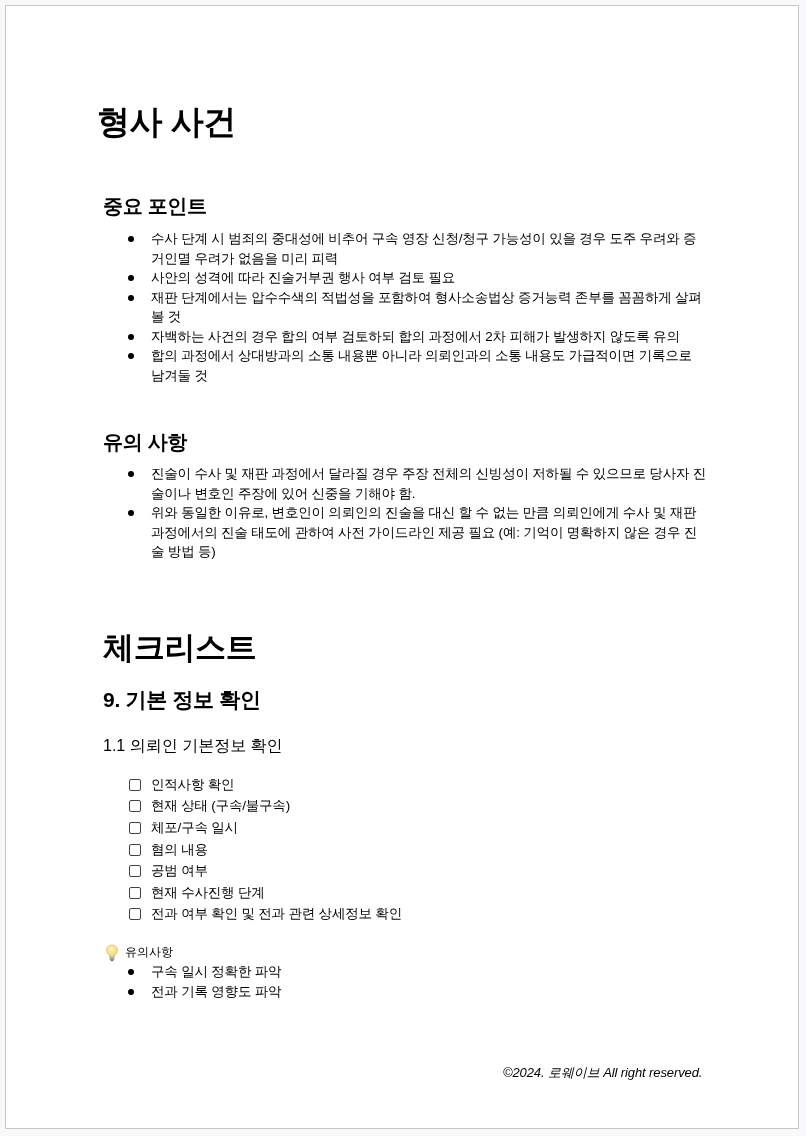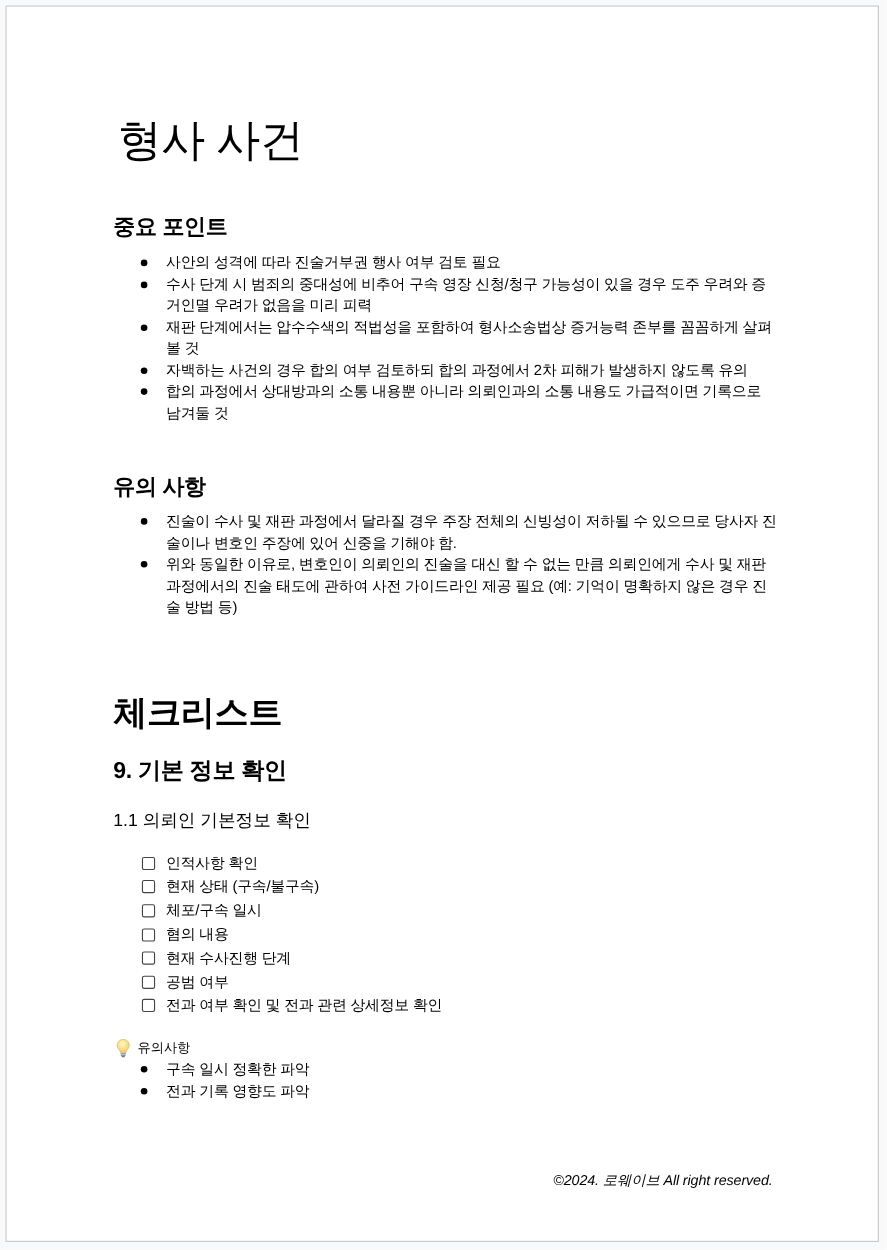--- a/index.html
+++ b/index.html
@@ -19,22 +19,22 @@
       left: 5px;
       top: 5px;
       width: 794px;
       height: 1124px;
       background: #fff;
       border: 1px solid #c7c7c7;
       box-sizing: border-box;
     }
     .abs { position: absolute; margin: 0; }
     .title {
-      left: 107px; top: 100px;
-      font-size: 40px; font-weight: normal; letter-spacing: -0.5px;
+      left: 97px; top: 100px;
+      font-size: 33px; font-weight: bold; letter-spacing: -0.5px;
     }
     .h2 {
       font-size: 20px; font-weight: bold; letter-spacing: -0.3px;
     }
     .h1b {
       font-size: 31px; font-weight: bold; letter-spacing: -0.3px;
     }
     .h3 {
       font-size: 16px; font-weight: normal;
     }
@@ -101,22 +101,22 @@
 </head>
 <body>
 
 <div class="page"></div>
 
 <h1 class="abs title">형사 사건</h1>
 
 <h2 class="abs h2" style="left:103px; top:193px;">중요 포인트</h2>
 
 <ul class="abs bullets" style="left:128px; top:229px;">
+  <li><span class="dot"></span><span>수사 단계 시 범죄의 중대성에 비추어 구속 영장 신청/청구 가능성이 있을 경우 도주 우려와 증거인멸 우려가 없음을 미리 피력</span></li>
   <li><span class="dot"></span><span>사안의 성격에 따라 진술거부권 행사 여부 검토 필요</span></li>
-  <li><span class="dot"></span><span>수사 단계 시 범죄의 중대성에 비추어 구속 영장 신청/청구 가능성이 있을 경우 도주 우려와 증거인멸 우려가 없음을 미리 피력</span></li>
   <li><span class="dot"></span><span>재판 단계에서는 압수수색의 적법성을 포함하여 형사소송법상 증거능력 존부를 꼼꼼하게 살펴볼 것</span></li>
   <li><span class="dot"></span><span>자백하는 사건의 경우 합의 여부 검토하되 합의 과정에서 2차 피해가 발생하지 않도록 유의</span></li>
   <li><span class="dot"></span><span>합의 과정에서 상대방과의 소통 내용뿐 아니라 의뢰인과의 소통 내용도 가급적이면 기록으로 남겨둘 것</span></li>
 </ul>
 
 <h2 class="abs h2" style="left:103px; top:429px;">유의 사항</h2>
 
 <ul class="abs bullets" style="left:128px; top:464px;">
   <li><span class="dot"></span><span>진술이 수사 및 재판 과정에서 달라질 경우 주장 전체의 신빙성이 저하될 수 있으므로 당사자 진술이나 변호인 주장에 있어 신중을 기해야 함.</span></li>
   <li><span class="dot"></span><span>위와 동일한 이유로, 변호인이 의뢰인의 진술을 대신 할 수 없는 만큼 의뢰인에게 수사 및 재판 과정에서의 진술 태도에 관하여 사전 가이드라인 제공 필요 (예: 기억이 명확하지 않은 경우 진술 방법 등)</span></li>
@@ -140,25 +140,25 @@
   <li>
       <span class="cbox"></span>
       <span>체포/구속 일시</span>
     </li>
   <li>
       <span class="cbox"></span>
       <span>혐의 내용</span>
     </li>
   <li>
       <span class="cbox"></span>
-      <span>현재 수사진행 단계</span>
+      <span>공범 여부</span>
     </li>
   <li>
       <span class="cbox"></span>
-      <span>공범 여부</span>
+      <span>현재 수사진행 단계</span>
     </li>
   <li>
       <span class="cbox"></span>
       <span>전과 여부 확인 및 전과 관련 상세정보 확인</span>
     </li>
 </ul>
 
 <div class="abs note-head" style="left:105px; top:944px;">
   <svg class="bulb" viewBox="0 0 14 18">
     <defs>

